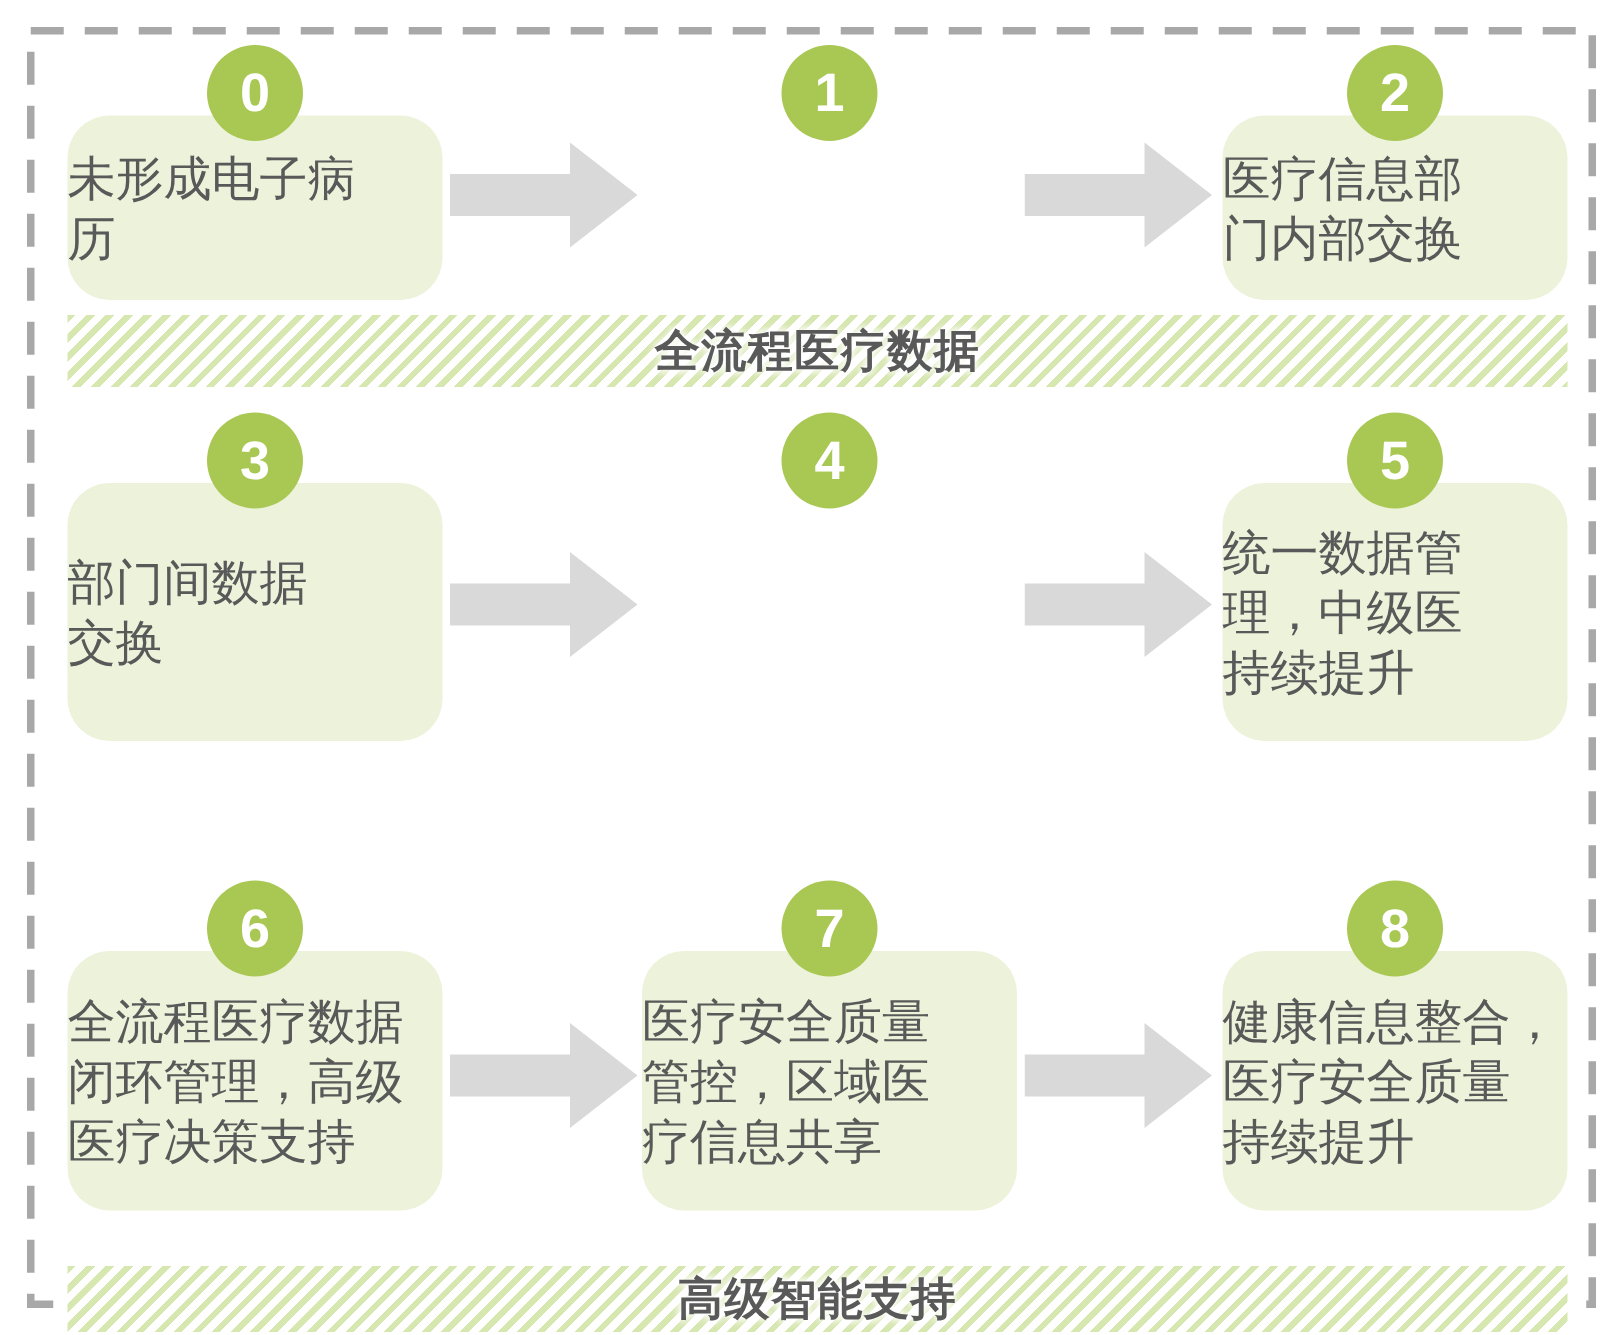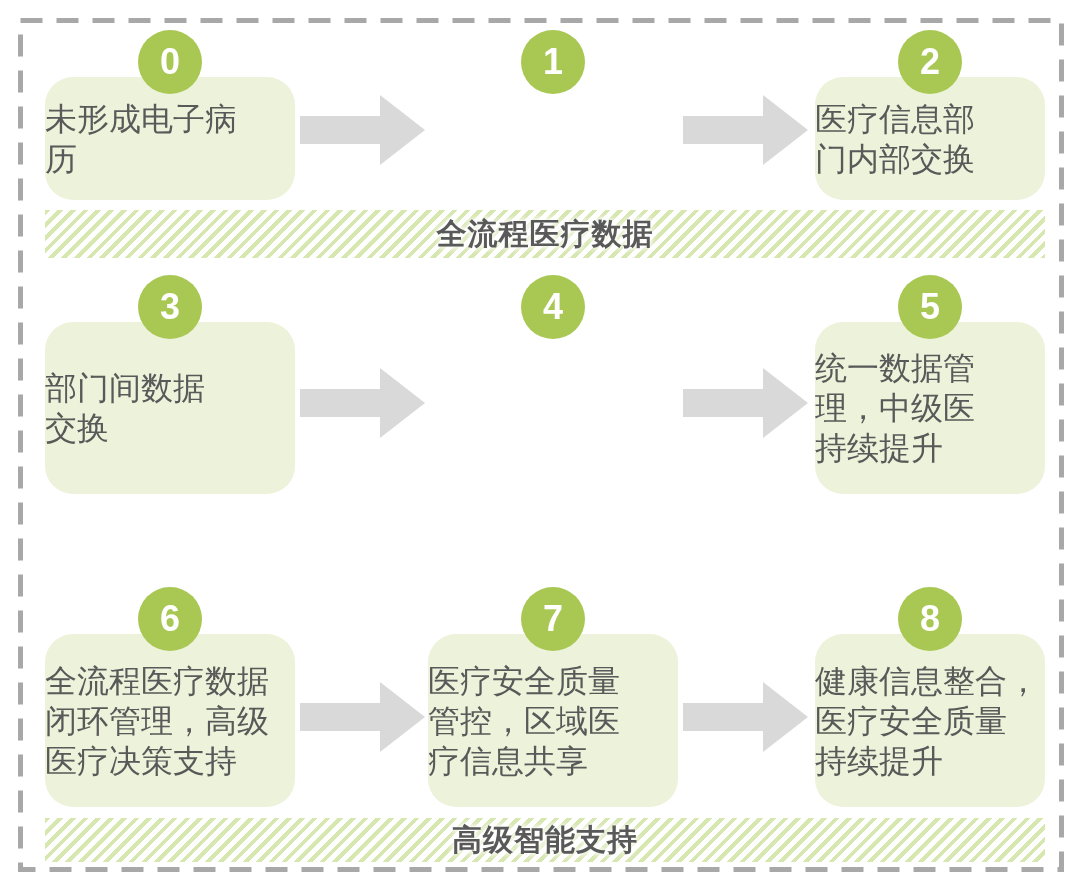--- a/index.html
+++ b/index.html
@@ -198,17 +198,17 @@
     <div class="circle">
       <span>8</span>
     </div>
     <div class="box">
       <div class="box-text">健康信息整合，
 医疗安全质量
 持续提升</div>
     </div>
   </div>
 
-  <div class="banner" style="top:818px; height:44px;">
+  <div class="banner" style="top:844px; height:44px;">
     <span>高级智能支持</span>
   </div>
 
 </div>
 
 </body></html>

